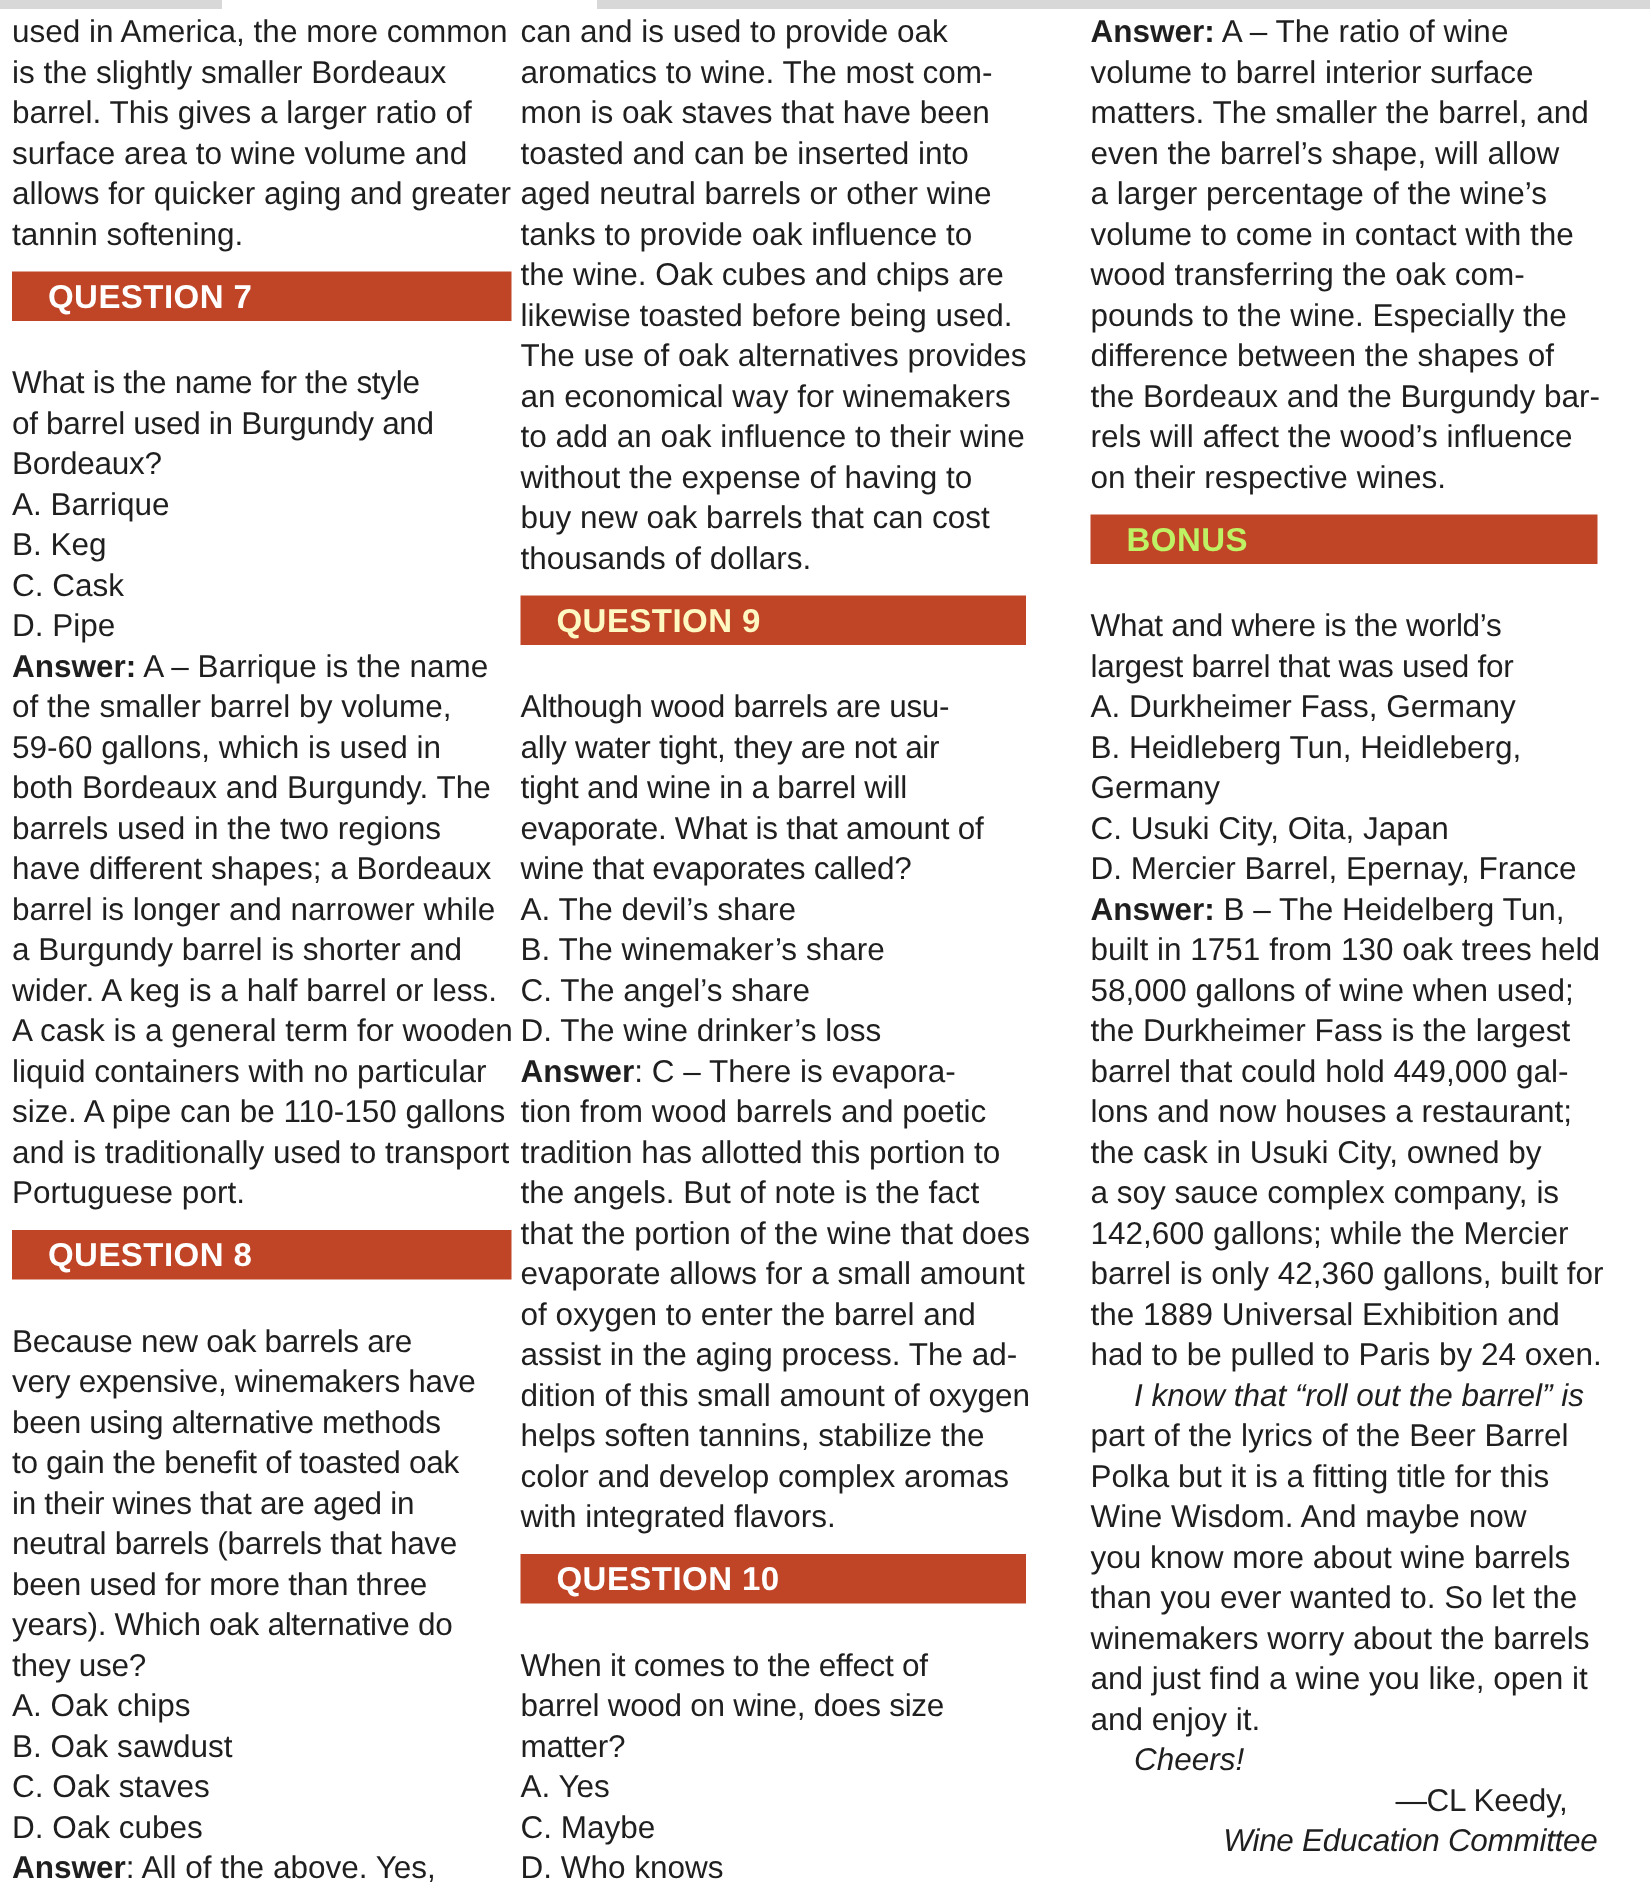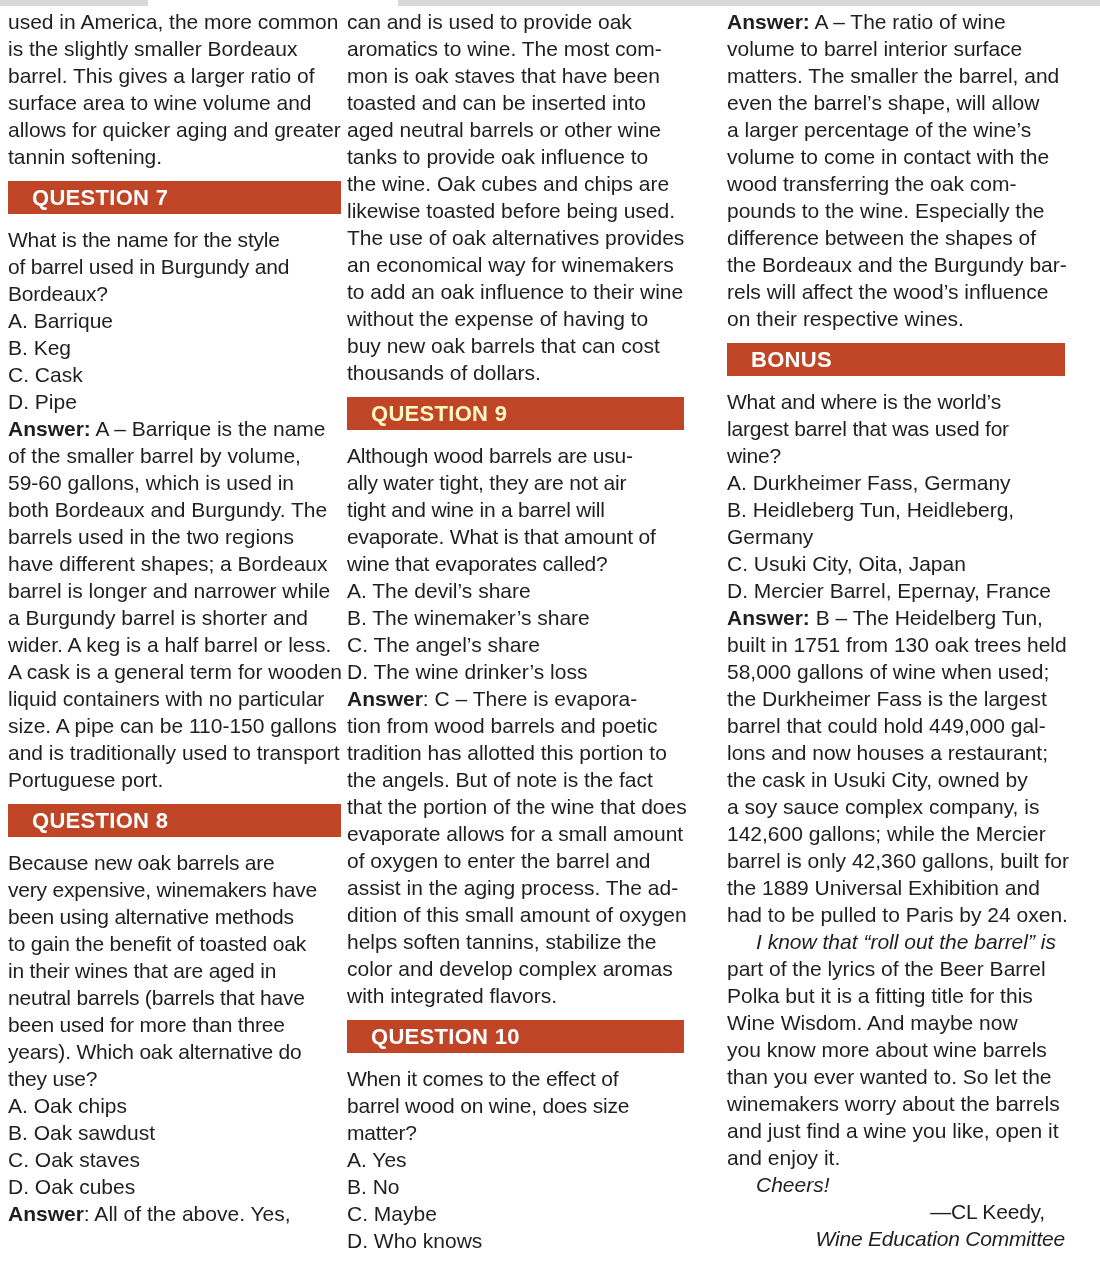--- a/index.html
+++ b/index.html
@@ -11,21 +11,21 @@
   .topstrip.left  { left:0;   width:148px; }
   .topstrip.right { left:398px; width:702px; }
   .col { position:absolute; top:8px; }
   .col1 { left:8px;   width:333px; }
   .col2 { left:347px; width:337px; }
   .col3 { left:727px; width:338px; }
   .line { height:27px; line-height:27px; font-size:21px; white-space:nowrap; }
   .bold .line { font-weight:normal; letter-spacing:-0.2px; }
   .b { font-weight:bold;text-align:center; }
   .qheader {
-    height:33px; line-height:33px; margin:11px 0 12px; padding-left:24px;
+    height:33px; line-height:33px; margin:11px 0 28px; padding-left:24px;
     color:#ffffff; font-weight:bold; font-size:22px; letter-spacing:0.3px;
     background:#bf4526;
   }
   .indent .line:first-child, .line.indent { padding-left:29px;font-style:italic; }
   .right .line { text-align:right; }
   .italic .line { font-style:italic; }
   .padr { padding-right:20px; }
 </style>
 </head>
 <body>
@@ -138,45 +138,43 @@
         <div class="line">with integrated flavors.</div>
       </div>
       <div class="qheader" style="background: rgb(191, 69, 38); color: rgb(255, 255, 255);">QUESTION 10</div>
       <div class="block bold">
         <div class="line">When it comes to the effect of</div>
         <div class="line">barrel wood on wine, does size</div>
         <div class="line">matter?</div>
       </div>
       <div class="block">
         <div class="line">A. Yes</div>
-        <div class="line">B. No</div>
         <div class="line">C. Maybe</div>
         <div class="line">D. Who knows</div>
       </div>
     </div>
   <div class="col col3">
       <div class="block">
         <div class="line"><span class="b">Answer:</span> A – The ratio of wine</div>
         <div class="line">volume to barrel interior surface</div>
         <div class="line">matters. The smaller the barrel, and</div>
         <div class="line">even the barrel’s shape, will allow</div>
         <div class="line">a larger percentage of the wine’s</div>
         <div class="line">volume to come in contact with the</div>
         <div class="line">wood transferring the oak com-</div>
         <div class="line">pounds to the wine. Especially the</div>
         <div class="line">difference between the shapes of</div>
         <div class="line">the Bordeaux and the Burgundy bar-</div>
         <div class="line">rels will affect the wood’s influence</div>
         <div class="line">on their respective wines.</div>
       </div>
-      <div class="qheader" style="background: rgb(191, 69, 38); color: #ffffff;">BONUS</div>
+      <div class="qheader" style="background: rgb(191, 69, 38); color: #bef264;">BONUS</div>
       <div class="block bold">
         <div class="line">What and where is the world’s</div>
         <div class="line">largest barrel that was used for</div>
-        <div class="line">wine?</div>
       </div>
       <div class="block">
         <div class="line">A. Durkheimer Fass, Germany</div>
         <div class="line">B. Heidleberg Tun, Heidleberg,</div>
         <div class="line">Germany</div>
         <div class="line">C. Usuki City, Oita, Japan</div>
         <div class="line">D. Mercier Barrel, Epernay, France</div>
       </div>
       <div class="block">
         <div class="line"><span class="b">Answer:</span> B – The Heidelberg Tun,</div>

